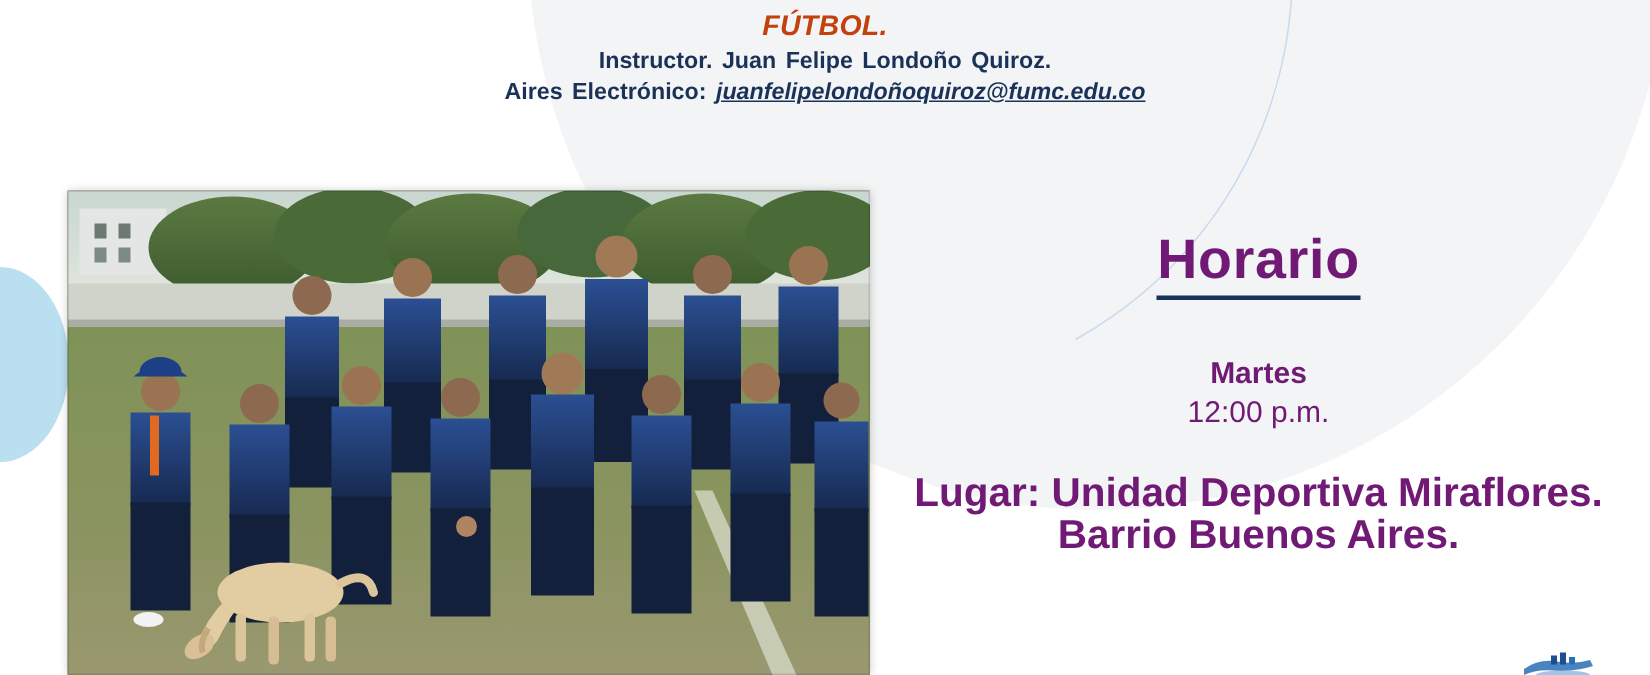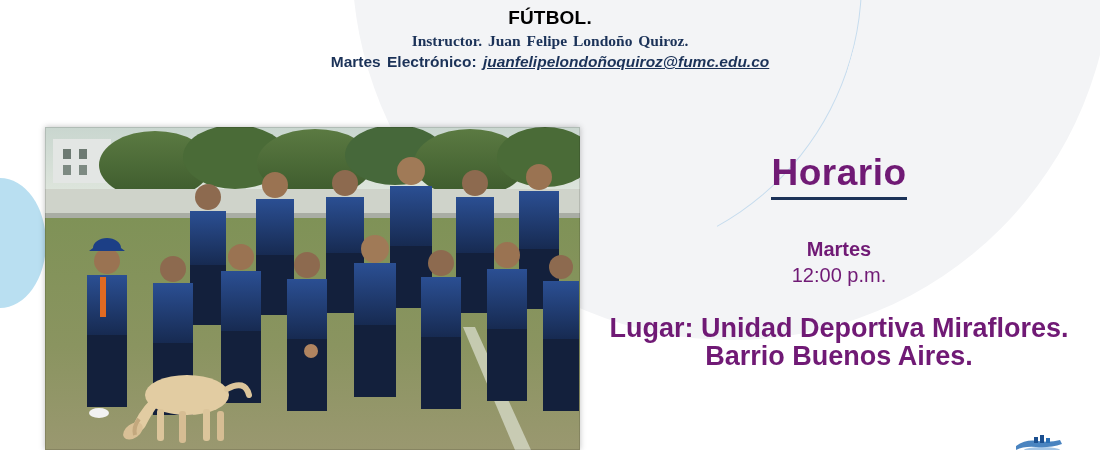--- a/index.html
+++ b/index.html
@@ -63,31 +63,31 @@
     position: absolute;
     left: 0;
     top: 6px;
     width: 1100px;
     text-align: center;
     z-index: 5;
   }
   .title-futbol {
     font-size: 19px;
     font-weight: bold;
-    color: #000000;
+    color: #c2410c;
     letter-spacing: 0.2px;
     line-height: 24px;
+    font-style: italic;
   }
   .instructor-line {
     font-size: 15.5px;
     font-weight: bold;
     color: #1b3258;
     line-height: 21px;
     word-spacing: 2px;
-    font-family: Liberation Serif, serif;
   }
   .correo-line {
     font-size: 15.5px;
     font-weight: bold;
     color: #1b3258;
     line-height: 21px;
     word-spacing: 2px;
   }
   .email-link {
     color: #1b3258;
@@ -165,21 +165,21 @@
       <rect x="28" y="3" width="4" height="8" fill="#1b4f8f"></rect>
       <rect x="34" y="6" width="4" height="5" fill="#2a6fb5"></rect>
       <ellipse cx="30" cy="18" rx="18" ry="3" fill="#4a8ccc" opacity="0.5"></ellipse>
     </svg>
   </div>
 
   <div class="header-block">
     <div class="title-futbol">FÚTBOL.</div>
     <div class="instructor-line">Instructor.  Juan  Felipe  Londoño  Quiroz.</div>
     <div class="correo-line">
-      <span>Martes  Electrónico:</span>
+      <span>Aires  Electrónico:</span>
       <span class="email-link">juanfelipelondoñoquiroz@fumc.edu.co</span>
     </div>
   </div>
 
   <div class="photo-frame">
     <svg width="535" height="323" viewBox="0 0 535 323" role="img">
       <defs>
         <linearGradient id="skyG" x1="0" y1="0" x2="0" y2="1">
           <stop offset="0%" stop-color="#c9d6cf"></stop>
           <stop offset="100%" stop-color="#dfe6dd"></stop>

